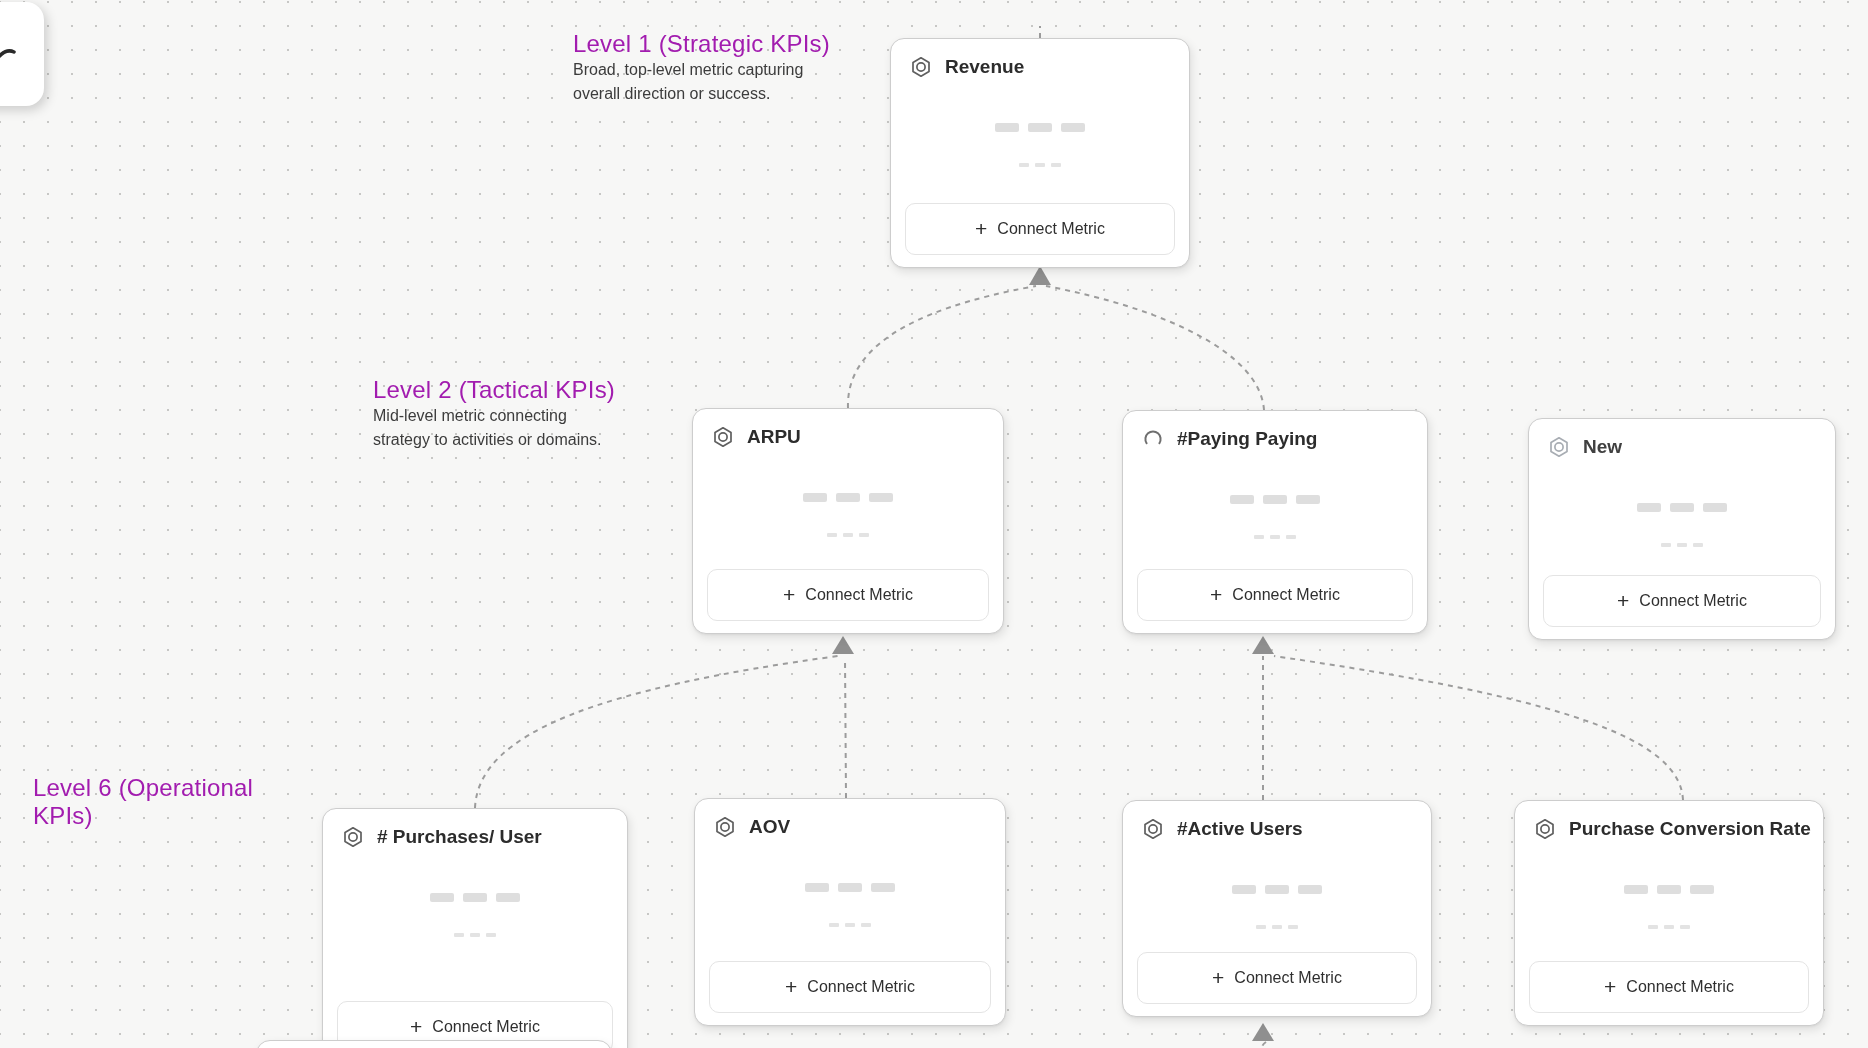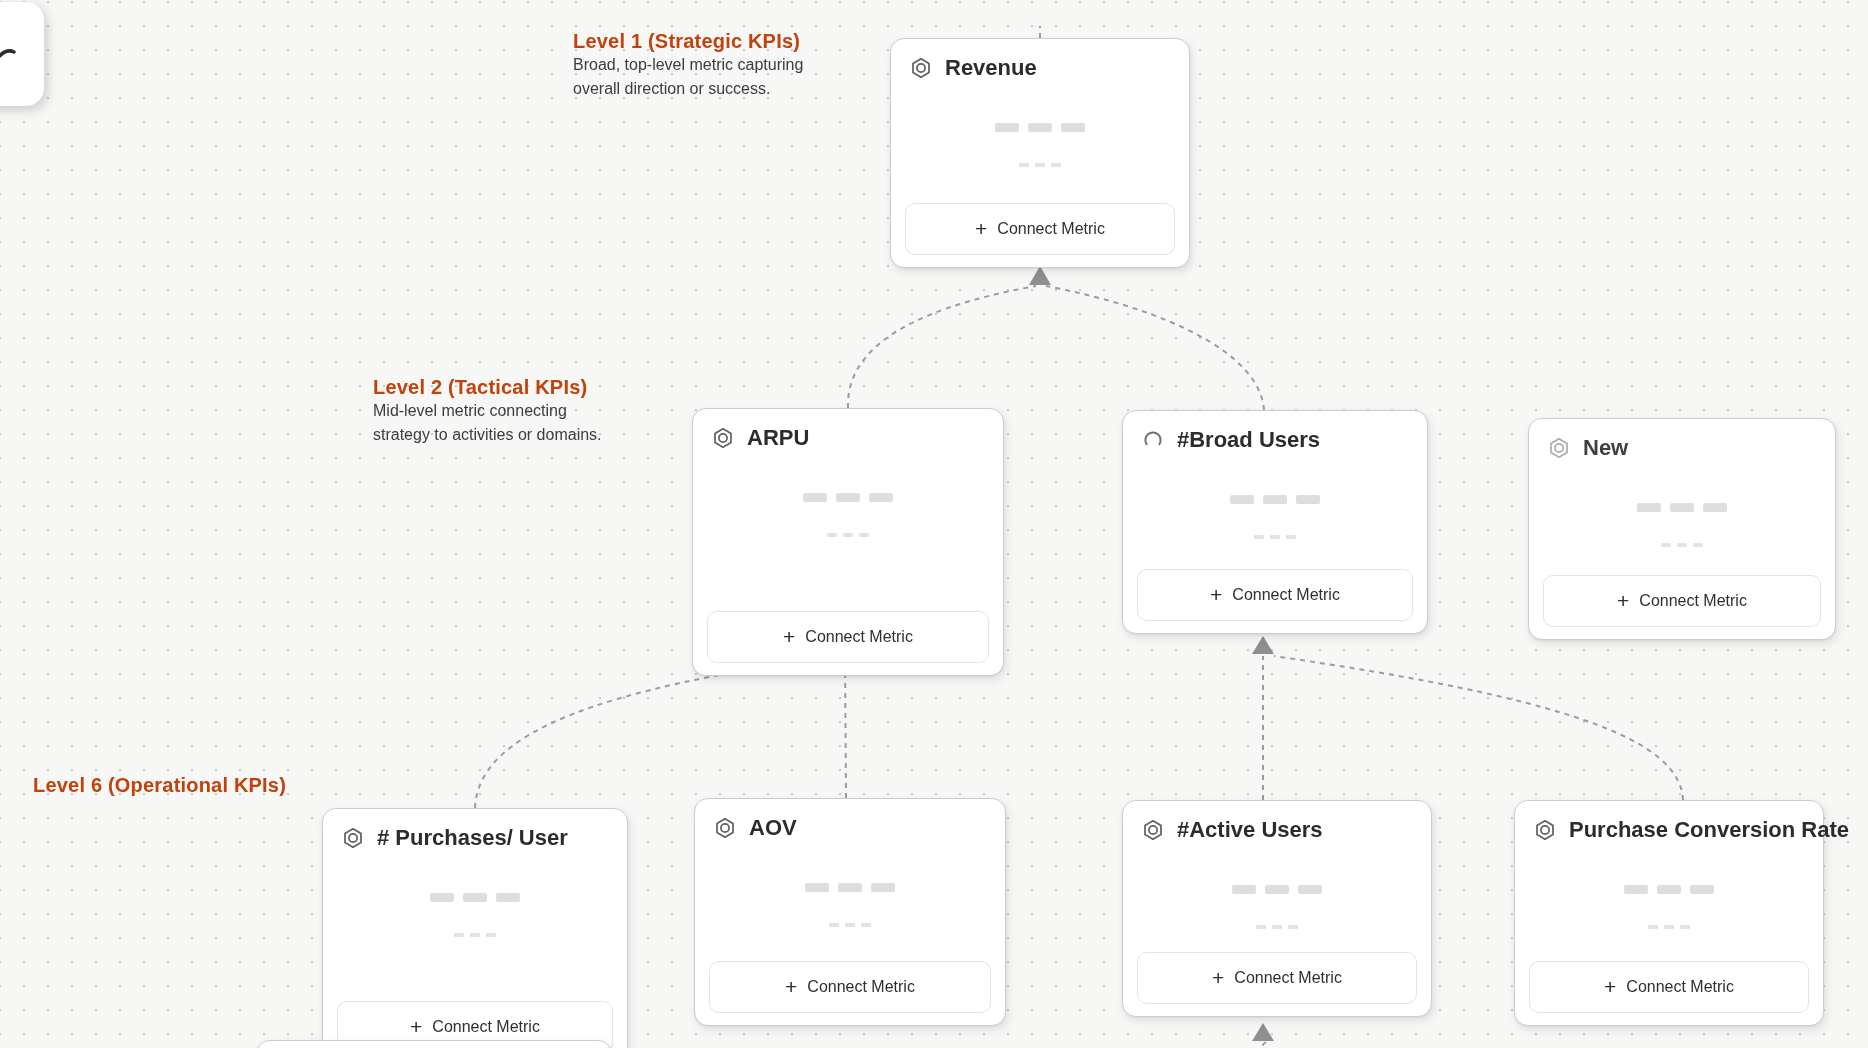--- a/index.html
+++ b/index.html
@@ -10,55 +10,55 @@
     background-image:radial-gradient(circle, #c7c7c5 1.2px, transparent 1.4px);
     background-size:24px 24px;
     background-position:12px 14px;
     position:relative;
     color:#222;
   }
   .connector-layer { position:absolute; left:0; top:0; width:1868px; height:1048px; pointer-events:none; }
 
   
   .level-label { position:absolute; }
-  .level-title { font-size:20px; font-weight:700; color:#c2410c; letter-spacing:.2px; }
+  .level-title { font-size:24px; font-weight:400; color:#a21caf; letter-spacing:.2px; }
   .level-desc  { font-size:16px; color:#3c3c3c; line-height:1.5; margin-top:0; }
   .lvl1 { left:573px; top:30px;  width:260px; }
   .lvl1 .level-desc { width:252px; }
   .lvl2 { left:373px; top:376px; width:260px; }
   .lvl2 .level-desc { width:248px; }
   .lvl3 { left:33px;  top:774px; width:280px; }
   .lvl3 .level-desc { width:266px; }
 
   
   .card {
     position:absolute; background:#fff;
     border:1px solid #cdcdcd; border-radius:14px;
     box-shadow:2px 4px 10px rgba(0,0,0,.10), 0 1px 2px rgba(0,0,0,.05);
   }
   .card-header { position:absolute; top:16px; left:18px; right:14px; display:flex; align-items:center; gap:12px; }
-  .card-title { font-size:22px; font-weight:600; color:#2c2c2c; white-space:nowrap; }
+  .card-title { font-size:19px; font-weight:600; color:#2c2c2c; white-space:nowrap; }
   .card.placeholder .card-title { color:#404040; }
   .metric-icon { width:24px; height:24px; flex:0 0 24px; }
   .sk-row1 { position:absolute; top:84px; left:0; right:0; display:flex; justify-content:center; gap:9px; }
   .sk-row1 span { width:24px; height:9px; background:#dedede; border-radius:2px; }
   .sk-row2 { position:absolute; top:124px; left:0; right:0; display:flex; justify-content:center; gap:6px; }
   .sk-row2 span { width:10px; height:4px; background:#e3e3e3; border-radius:1px; }
   .connect-btn {
     position:absolute; left:14px; right:14px; bottom:12px; height:52px;
     background:#fff; border:1px solid #e4e4e4; border-radius:10px;
     display:flex; align-items:center; justify-content:center; gap:10px;
     font-family:"Liberation Sans", sans-serif;
     font-size:16px; font-weight:500; color:#2f2f2f; cursor:pointer;
   }
   .plus-glyph { font-size:21px; font-weight:400; line-height:1; margin-top:-2px; color:#2f2f2f; }
 
   
   .card-revenue   { left:890px;  top:38px;  width:300px; height:230px; }
-  .card-arpu      { left:692px;  top:408px; width:312px; height:268px; }
+  .card-arpu      { left:692px;  top:408px; width:312px; height:226px; }
   .card-paying    { left:1122px; top:410px; width:306px; height:224px; }
   .card-new       { left:1528px; top:418px; width:308px; height:222px; }
   .card-purchases { left:322px;  top:808px; width:306px; height:258px; }
   .card-aov       { left:694px;  top:798px; width:312px; height:228px; }
   .card-active    { left:1122px; top:800px; width:310px; height:217px; }
   .card-pcr       { left:1514px; top:800px; width:310px; height:226px;padding-left:32px; }
   .card-partial   { left:256px;  top:1040px; width:356px; height:40px; }
 
   
   .tool-panel {
@@ -147,21 +147,21 @@
     <span class="plus-glyph">+</span>
     <span>Connect Metric</span>
   </div>
 </div>
 
 <div class="card card-paying">
   <div class="card-header">
     <svg class="metric-icon" viewBox="0 0 24 24" fill="none" stroke="#6f6f6f" stroke-width="2" stroke-linecap="round">
       <path d="M 5.6 16.2 A 7.6 7.6 0 1 1 18.4 16.2"></path>
     </svg>
-    <span class="card-title">#Broad Users</span>
+    <span class="card-title">#Paying Paying</span>
   </div>
   <div class="sk-row1">
       <span></span>
       <span></span>
       <span></span>
     </div>
   <div class="sk-row2">
       <span></span>
       <span></span>
       <span></span>

